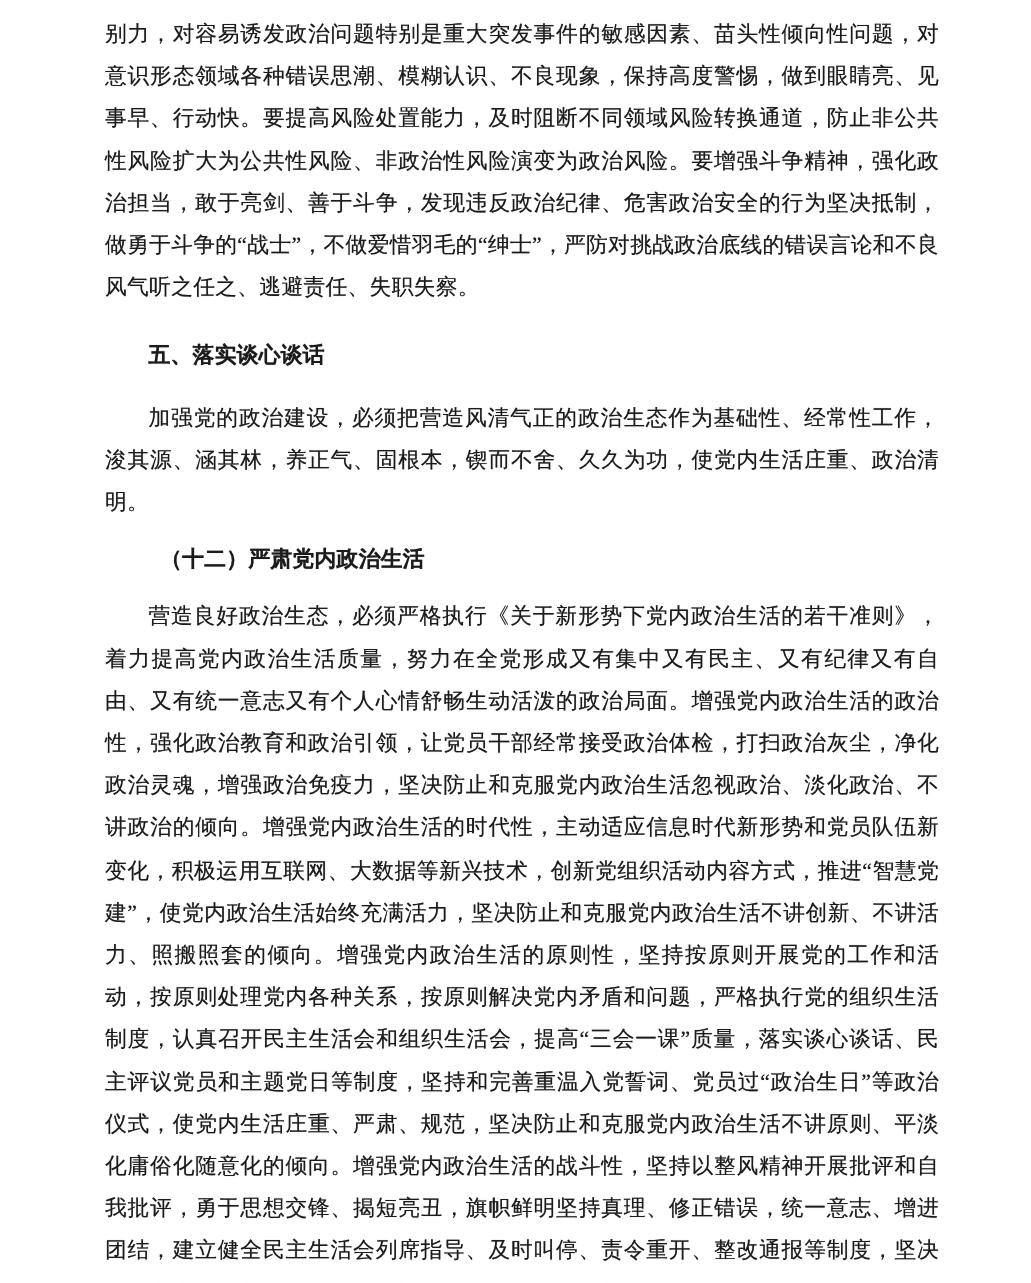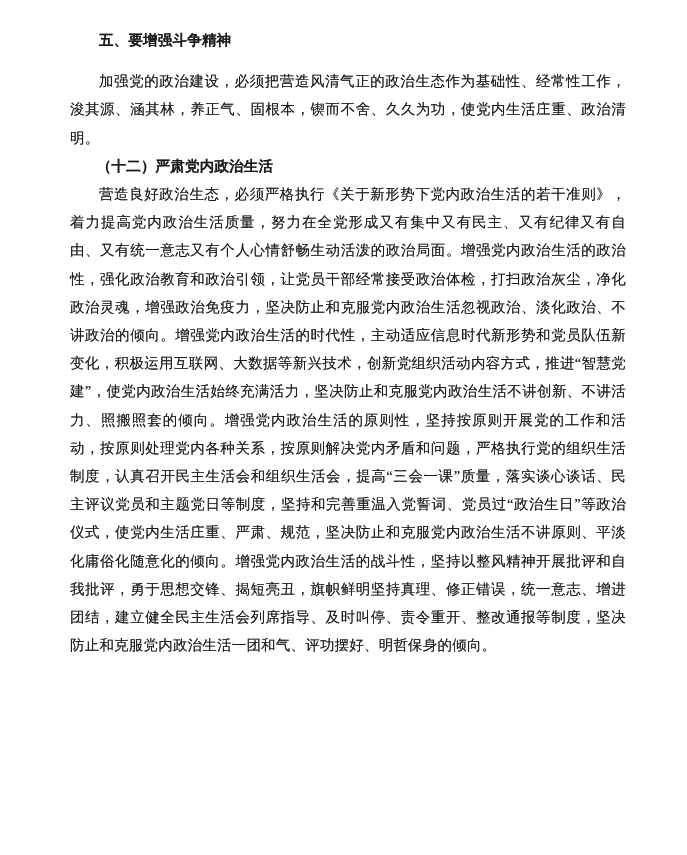--- a/index.html
+++ b/index.html
@@ -34,33 +34,34 @@
   }
   .para.indent {
     text-indent: 2em;
   }
   .heading-l1 {
     margin: 17px 0 13px 0;
     font-weight: bold;
     text-indent: 2em;
   }
   .heading-l2 {
-    margin: 0;
+    margin: 10px;
     font-weight: bold;
     text-indent: 1.85em;
   }
 </style>
 </head>
 <body>
 
 <div class="page">
   <div class="doc-content">
 
+    <p class="para">别力，对容易诱发政治问题特别是重大突发事件的敏感因素、苗头性倾向性问题，对意识形态领域各种错误思潮、模糊认识、不良现象，保持高度警惕，做到眼睛亮、见事早、行动快。要提高风险处置能力，及时阻断不同领域风险转换通道，防止非公共性风险扩大为公共性风险、非政治性风险演变为政治风险。要增强斗争精神，强化政治担当，敢于亮剑、善于斗争，发现违反政治纪律、危害政治安全的行为坚决抵制，做勇于斗争的“战士”，不做爱惜羽毛的“绅士”，严防对挑战政治底线的错误言论和不良风气听之任之、逃避责任、失职失察。</p>
 
-    <p class="heading-l1">五、要增强斗争精神</p>
+    <p class="heading-l1">五、落实谈心谈话</p>
 
     <p class="para indent">加强党的政治建设，必须把营造风清气正的政治生态作为基础性、经常性工作，浚其源、涵其林，养正气、固根本，锲而不舍、久久为功，使党内生活庄重、政治清明。</p>
 
     <p class="heading-l2">（十二）严肃党内政治生活</p>
 
     <p class="para indent">营造良好政治生态，必须严格执行《关于新形势下党内政治生活的若干准则》，着力提高党内政治生活质量，努力在全党形成又有集中又有民主、又有纪律又有自由、又有统一意志又有个人心情舒畅生动活泼的政治局面。增强党内政治生活的政治性，强化政治教育和政治引领，让党员干部经常接受政治体检，打扫政治灰尘，净化政治灵魂，增强政治免疫力，坚决防止和克服党内政治生活忽视政治、淡化政治、不讲政治的倾向。增强党内政治生活的时代性，主动适应信息时代新形势和党员队伍新变化，积极运用互联网、大数据等新兴技术，创新党组织活动内容方式，推进“智慧党建”，使党内政治生活始终充满活力，坚决防止和克服党内政治生活不讲创新、不讲活力、照搬照套的倾向。增强党内政治生活的原则性，坚持按原则开展党的工作和活动，按原则处理党内各种关系，按原则解决党内矛盾和问题，严格执行党的组织生活制度，认真召开民主生活会和组织生活会，提高“三会一课”质量，落实谈心谈话、民主评议党员和主题党日等制度，坚持和完善重温入党誓词、党员过“政治生日”等政治仪式，使党内生活庄重、严肃、规范，坚决防止和克服党内政治生活不讲原则、平淡化庸俗化随意化的倾向。增强党内政治生活的战斗性，坚持以整风精神开展批评和自我批评，勇于思想交锋、揭短亮丑，旗帜鲜明坚持真理、修正错误，统一意志、增进团结，建立健全民主生活会列席指导、及时叫停、责令重开、整改通报等制度，坚决防止和克服党内政治生活一团和气、评功摆好、明哲保身的倾向。</p>
 
   </div>
 </div>
 

